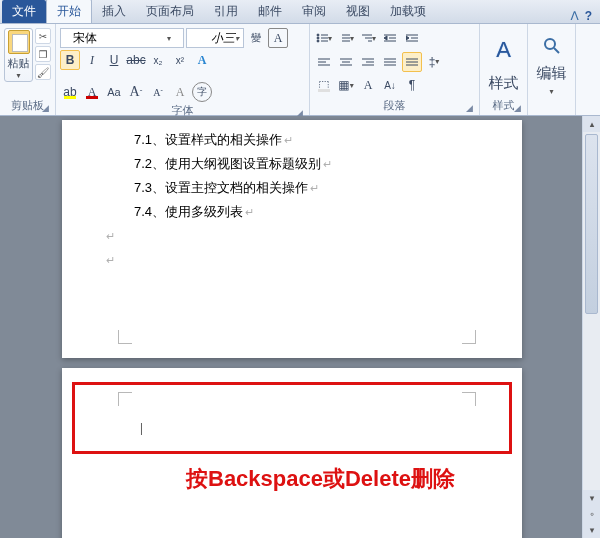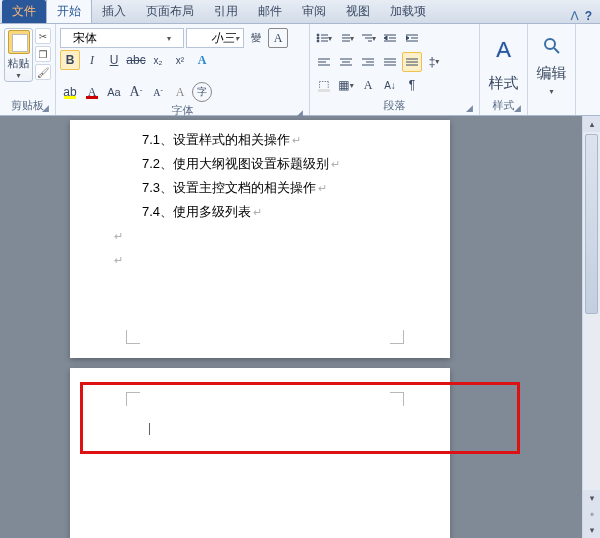--- a/index.html
+++ b/index.html
@@ -1,19 +1,19 @@
 <!DOCTYPE html>
 <html><head>
 <meta charset="utf-8">
 <style>
 * { margin: 0; padding: 0; box-sizing: border-box; font-family: "Microsoft YaHei", SimSun, sans-serif; }
 body { width: 600px; height: 538px; background: #fff; overflow: hidden; position: relative; }
 .tabbar { height: 24px; background: linear-gradient(#e8edf5,#d2dbe8); border-bottom: 1px solid #a9b8cf; display: flex; align-items: flex-end; font-size: 12px; }
 .tab { padding: 3px 10px; color: #3b4a63; cursor: pointer; }
-.tab.file { background: #2a579a; color: #fdba74; border-radius: 2px 2px 0 0; margin-left: 2px; }
+.tab.file { background: #2a579a; color: #ffffff; border-radius: 2px 2px 0 0; margin-left: 2px; }
 .tab.active { background: #f5f8fc; border: 1px solid #a9b8cf; border-bottom: none; border-radius: 2px 2px 0 0; color: #2a579a; }
 .tab-help { margin-left: auto; margin-right: 8px; display: flex; gap: 6px; color: #3b6ea5; font-size: 12px; }
 .ribbon { height: 92px; background: #f5f8fc; border-bottom: 1px solid #a9b8cf; display: flex; }
 .group { border-right: 1px solid #cdd7e5; padding: 2px 4px 0 4px; display: flex; flex-direction: column; justify-content: space-between; }
 .group-label { font-size: 11px; text-align: center; color: #5a6b85; padding: 1px 0 2px 0; position: relative; }
 .group-label .dlg { position: absolute; right: 2px; bottom: 2px; font-size: 9px; color: #7a8aa5; }
 .clipboard { width: 56px; }
 .paste-big { width: 40px; height: 54px; background: linear-gradient(#fff,#f0f4fa); border: 1px solid #b8c5d8; border-radius: 3px; display: flex; flex-direction: column; align-items: center; justify-content: center; margin: 2px auto 0; }
 .paste-icon { width: 22px; height: 24px; background: #f9d77e; border: 1px solid #c9a032; border-radius: 2px; position: relative; }
 .paste-icon::after { content: ""; position: absolute; top: 3px; left: 3px; width: 14px; height: 16px; background: #fff; border: 1px solid #bbb; }
@@ -34,21 +34,21 @@
 .ico.s { text-decoration: line-through; }
 .ico.sub { font-size: 10px; }
 .ico.color-box { position: relative; }
 .ico.color-box::after { content: ""; position: absolute; bottom: 2px; left: 3px; width: 12px; height: 3px; background: var(--c,#d00); }
 .para-group { width: 170px; }
 .style-group, .edit-group { width: 48px; }
 .bigA { width: 32px; height: 40px; display: flex; flex-direction: column; align-items: center; justify-content: center; font-size: 22px; font-family: "Times New Roman", serif; color: #2a579a; margin: 4px auto 0; }
 .bigA-label { font-size: 15px; color: #3b4a63; text-align: center; }
 .edit-ico { width: 28px; height: 28px; display: flex; align-items: center; justify-content: center; margin: 6px auto 0; }
 .doc-area { position: absolute; top: 116px; left: 0; right: 18px; bottom: 0; background: #808a97; overflow: hidden; }
-.page { position: absolute; left: 70px; width: 380px; background: #fff; box-shadow: 0 2px 6px rgba(0,0,0,0.3); }
+.page { position: absolute; left: 62px; width: 460px; background: #fff; box-shadow: 0 2px 6px rgba(0,0,0,0.3); }
 .page1 { top: 4px; height: 238px; padding: 8px 60px 0 72px; }
 .page2 { top: 252px; height: 280px; padding: 40px 60px 0 72px; }
 .doc-line { font-size: 13px; color: #000; line-height: 24px; font-family: SimSun, serif; }
 .doc-line .ret { color: #b0b0b0; font-size: 11px; margin-left: 2px; }
 .corner { position: absolute; width: 14px; height: 14px; border-color: #b8b8b8; }
 .corner.bl { bottom: 14px; left: 56px; border-left: 1px solid #b8b8b8; border-bottom: 1px solid #b8b8b8; }
 .corner.br { bottom: 14px; right: 46px; border-right: 1px solid #b8b8b8; border-bottom: 1px solid #b8b8b8; }
 .corner.tl { top: 24px; left: 56px; border-left: 1px solid #b8b8b8; border-top: 1px solid #b8b8b8; }
 .corner.tr { top: 24px; right: 46px; border-right: 1px solid #b8b8b8; border-top: 1px solid #b8b8b8; }
 .cursor-mark { position: absolute; top: 52px; left: 78px; font-size: 13px; font-family: SimSun; }
@@ -255,20 +255,21 @@
     <div class="doc-line" style="margin-left:-30px"><span class="ret">↵</span></div>
     <div class="doc-line" style="margin-left:-30px"><span class="ret">↵</span></div>
     <div class="corner bl"></div>
     <div class="corner br"></div>
   </div>
   <div class="page page2">
     <div class="corner tl"></div>
     <div class="corner tr"></div>
     <div class="cursor-mark">|</div>
     <div class="anno-box" style="top:14px;left:10px;width:440px;height:72px"></div>
+    <div class="anno-text" style="top:96px;left:124px">按Backspace或Delete删除</div>
   </div>
 </div>
 
 <div class="vscroll">
   <div class="vsbtn" style="top:0">▴</div>
   <div class="vthumb"></div>
   <div class="vsbtn" style="bottom:32px">▾</div>
   <div class="vsbtn" style="bottom:16px">∘</div>
   <div class="vsbtn" style="bottom:0">▾</div>
 </div>

